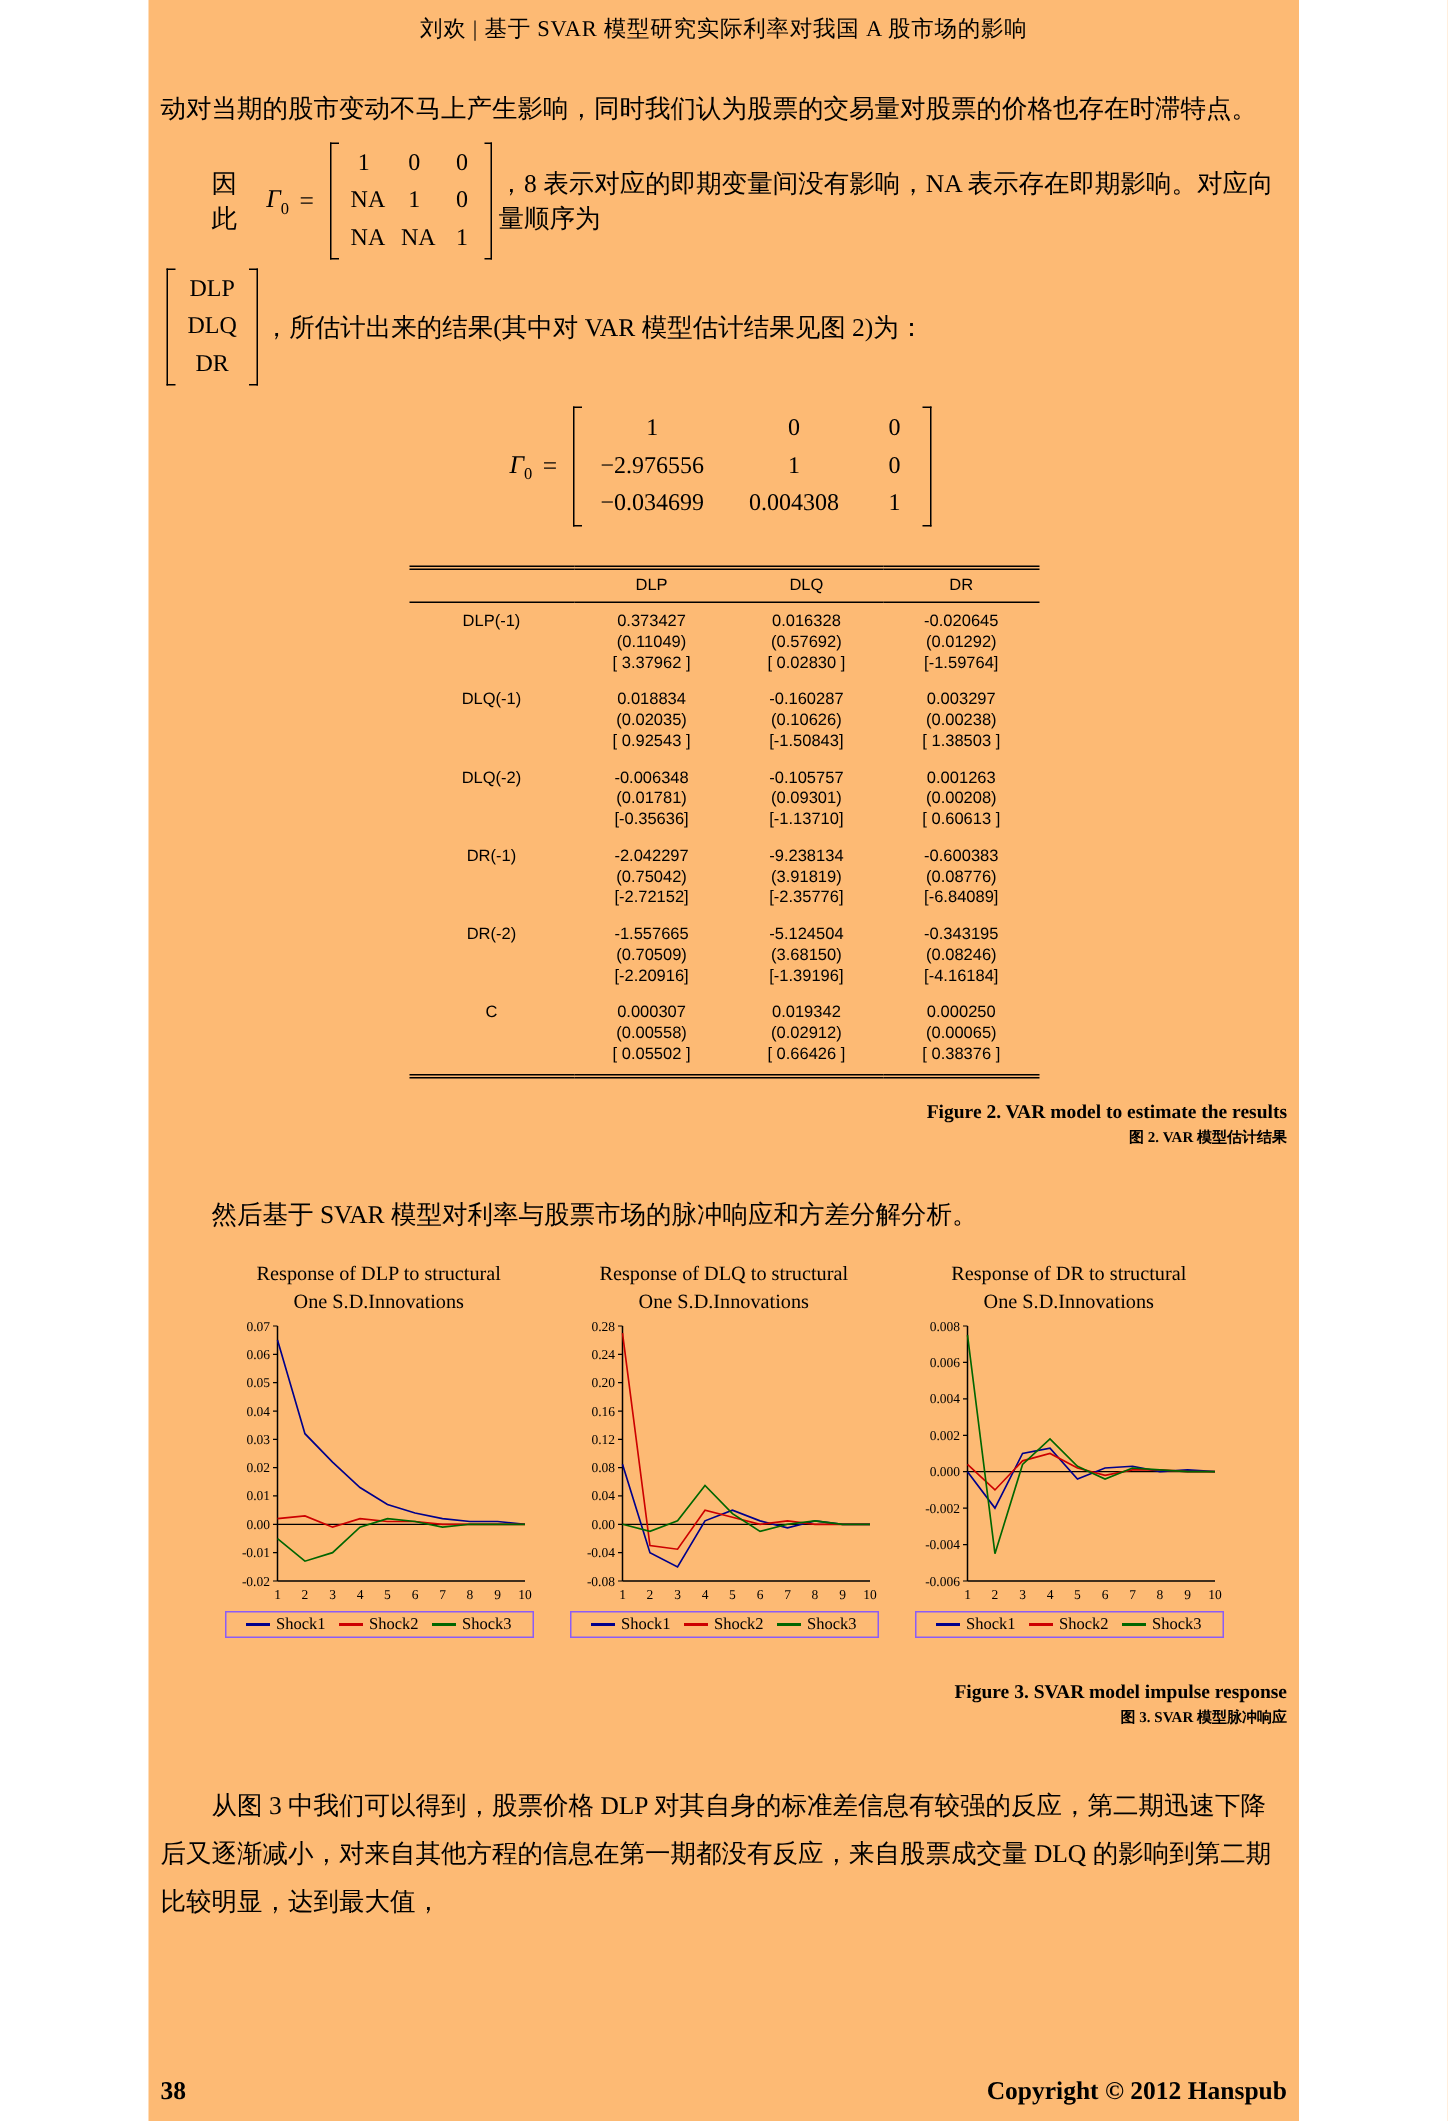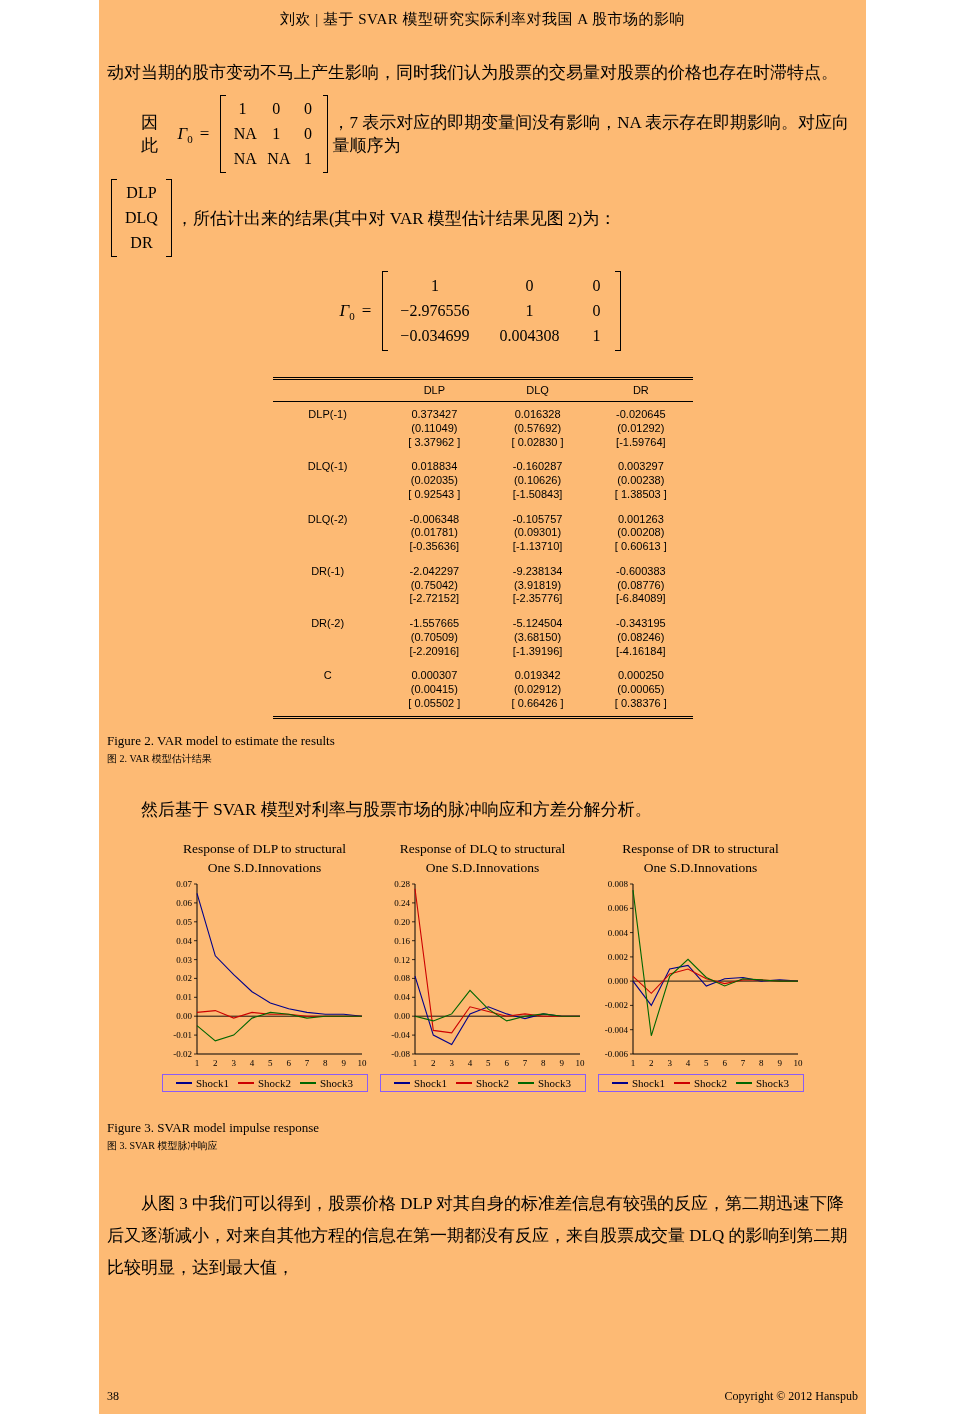--- a/index.html
+++ b/index.html
@@ -37,43 +37,43 @@
     width:420px; margin:26px auto 0 auto; border-collapse:collapse;
     font-family:"Liberation Sans", sans-serif; font-size:11px; line-height:1.25;
     border-top:3px double #000; border-bottom:3px double #000;
   }
   .var-table thead tr { border-bottom:1px solid #000; }
   .var-table th { font-weight:normal; text-align:center; padding:4px 2px 3px 2px; }
   .var-table td { text-align:center; vertical-align:top; padding:6px 3px 5px 3px; }
   .var-table td.lbl { padding-top:6px; }
 
   
-  .caption { text-align:left; font-weight:normal; margin-top:12px; line-height:1.55; }
+  .caption { text-align:right; font-weight:bold; margin-top:12px; line-height:1.55; }
   .cap-en { font-size:13px; font-family:"Liberation Serif", serif; }
   .cap-zh { font-size:10px; }
   .cap-fig3 { margin-top:26px; }
 
   
-  .charts-row { display:flex; justify-content:center; align-items:flex-start; margin-top:14px; }
+  .charts-row { display:flex; justify-content:center; align-items:flex-start; gap:12px; margin-top:14px; }
   .chart { width:218px; }
   .chart-title { text-align:center; font-size:13.5px; line-height:1.35; font-family:"Liberation Serif", serif; }
   .chart svg { display:block; width:215px; height:192px; margin:2px auto 0 auto; }
   .chart svg text { font-family:"Liberation Serif", serif; font-size:9px; fill:#000; }
   .legend {
     border:1px solid #8b5cf6; margin:3px auto 0 auto; width:206px;
     display:flex; justify-content:center; align-items:center; gap:9px;
     font-size:11px; padding:2px 4px; font-family:"Liberation Serif", serif;
   }
   .leg-item { display:inline-flex; align-items:center; }
   .leg-line { display:inline-block; width:16px; height:2px; margin-right:4px; }
 
   
   .footer {
     position:absolute; left:8px; right:8px; bottom:10px;
-    display:flex; justify-content:space-between; font-size:12px;
+    display:flex; justify-content:space-between; font-size:17px;font-weight:bold;
   }
 </style>
 </head>
 <body>
 
 <div class="page">
 
   <div class="running-head">刘欢 | 基于 SVAR 模型研究实际利率对我国 A 股市场的影响</div>
 
   <p class="para p1">动对当期的股市变动不马上产生影响，同时我们认为股票的交易量对股票的价格也存在时滞特点。</p>
@@ -90,21 +90,21 @@
           <span class="m-cell">0</span>
           <span class="m-cell">NA</span>
           <span class="m-cell">1</span>
           <span class="m-cell">0</span>
           <span class="m-cell">NA</span>
           <span class="m-cell">NA</span>
           <span class="m-cell">1</span>
         </span>
       <span class="m-bracket right"></span>
     </span>
-    <span>，7 表示对应的即期变量间没有影响，NA 表示存在即期影响。对应向量顺序为</span>
+    <span>，8 表示对应的即期变量间没有影响，NA 表示存在即期影响。对应向量顺序为</span>
   </div>
 
   <div class="eq-line">
     <span class="matrix">
       <span class="m-bracket left"></span>
       <span class="m-body" style="grid-template-columns: repeat(1, auto);">
           <span class="m-cell">DLP</span>
           <span class="m-cell">DLQ</span>
           <span class="m-cell">DR</span>
         </span>
@@ -230,21 +230,21 @@
           <td>
             <div>-0.343195</div>
             <div>(0.08246)</div>
             <div>[-4.16184]</div>
           </td>
         </tr>
         <tr>
           <td class="lbl">C</td>
           <td>
             <div>0.000307</div>
-            <div>(0.00415)</div>
+            <div>(0.00558)</div>
             <div>[ 0.05502 ]</div>
           </td>
           <td>
             <div>0.019342</div>
             <div>(0.02912)</div>
             <div>[ 0.66426 ]</div>
           </td>
           <td>
             <div>0.000250</div>
             <div>(0.00065)</div>

